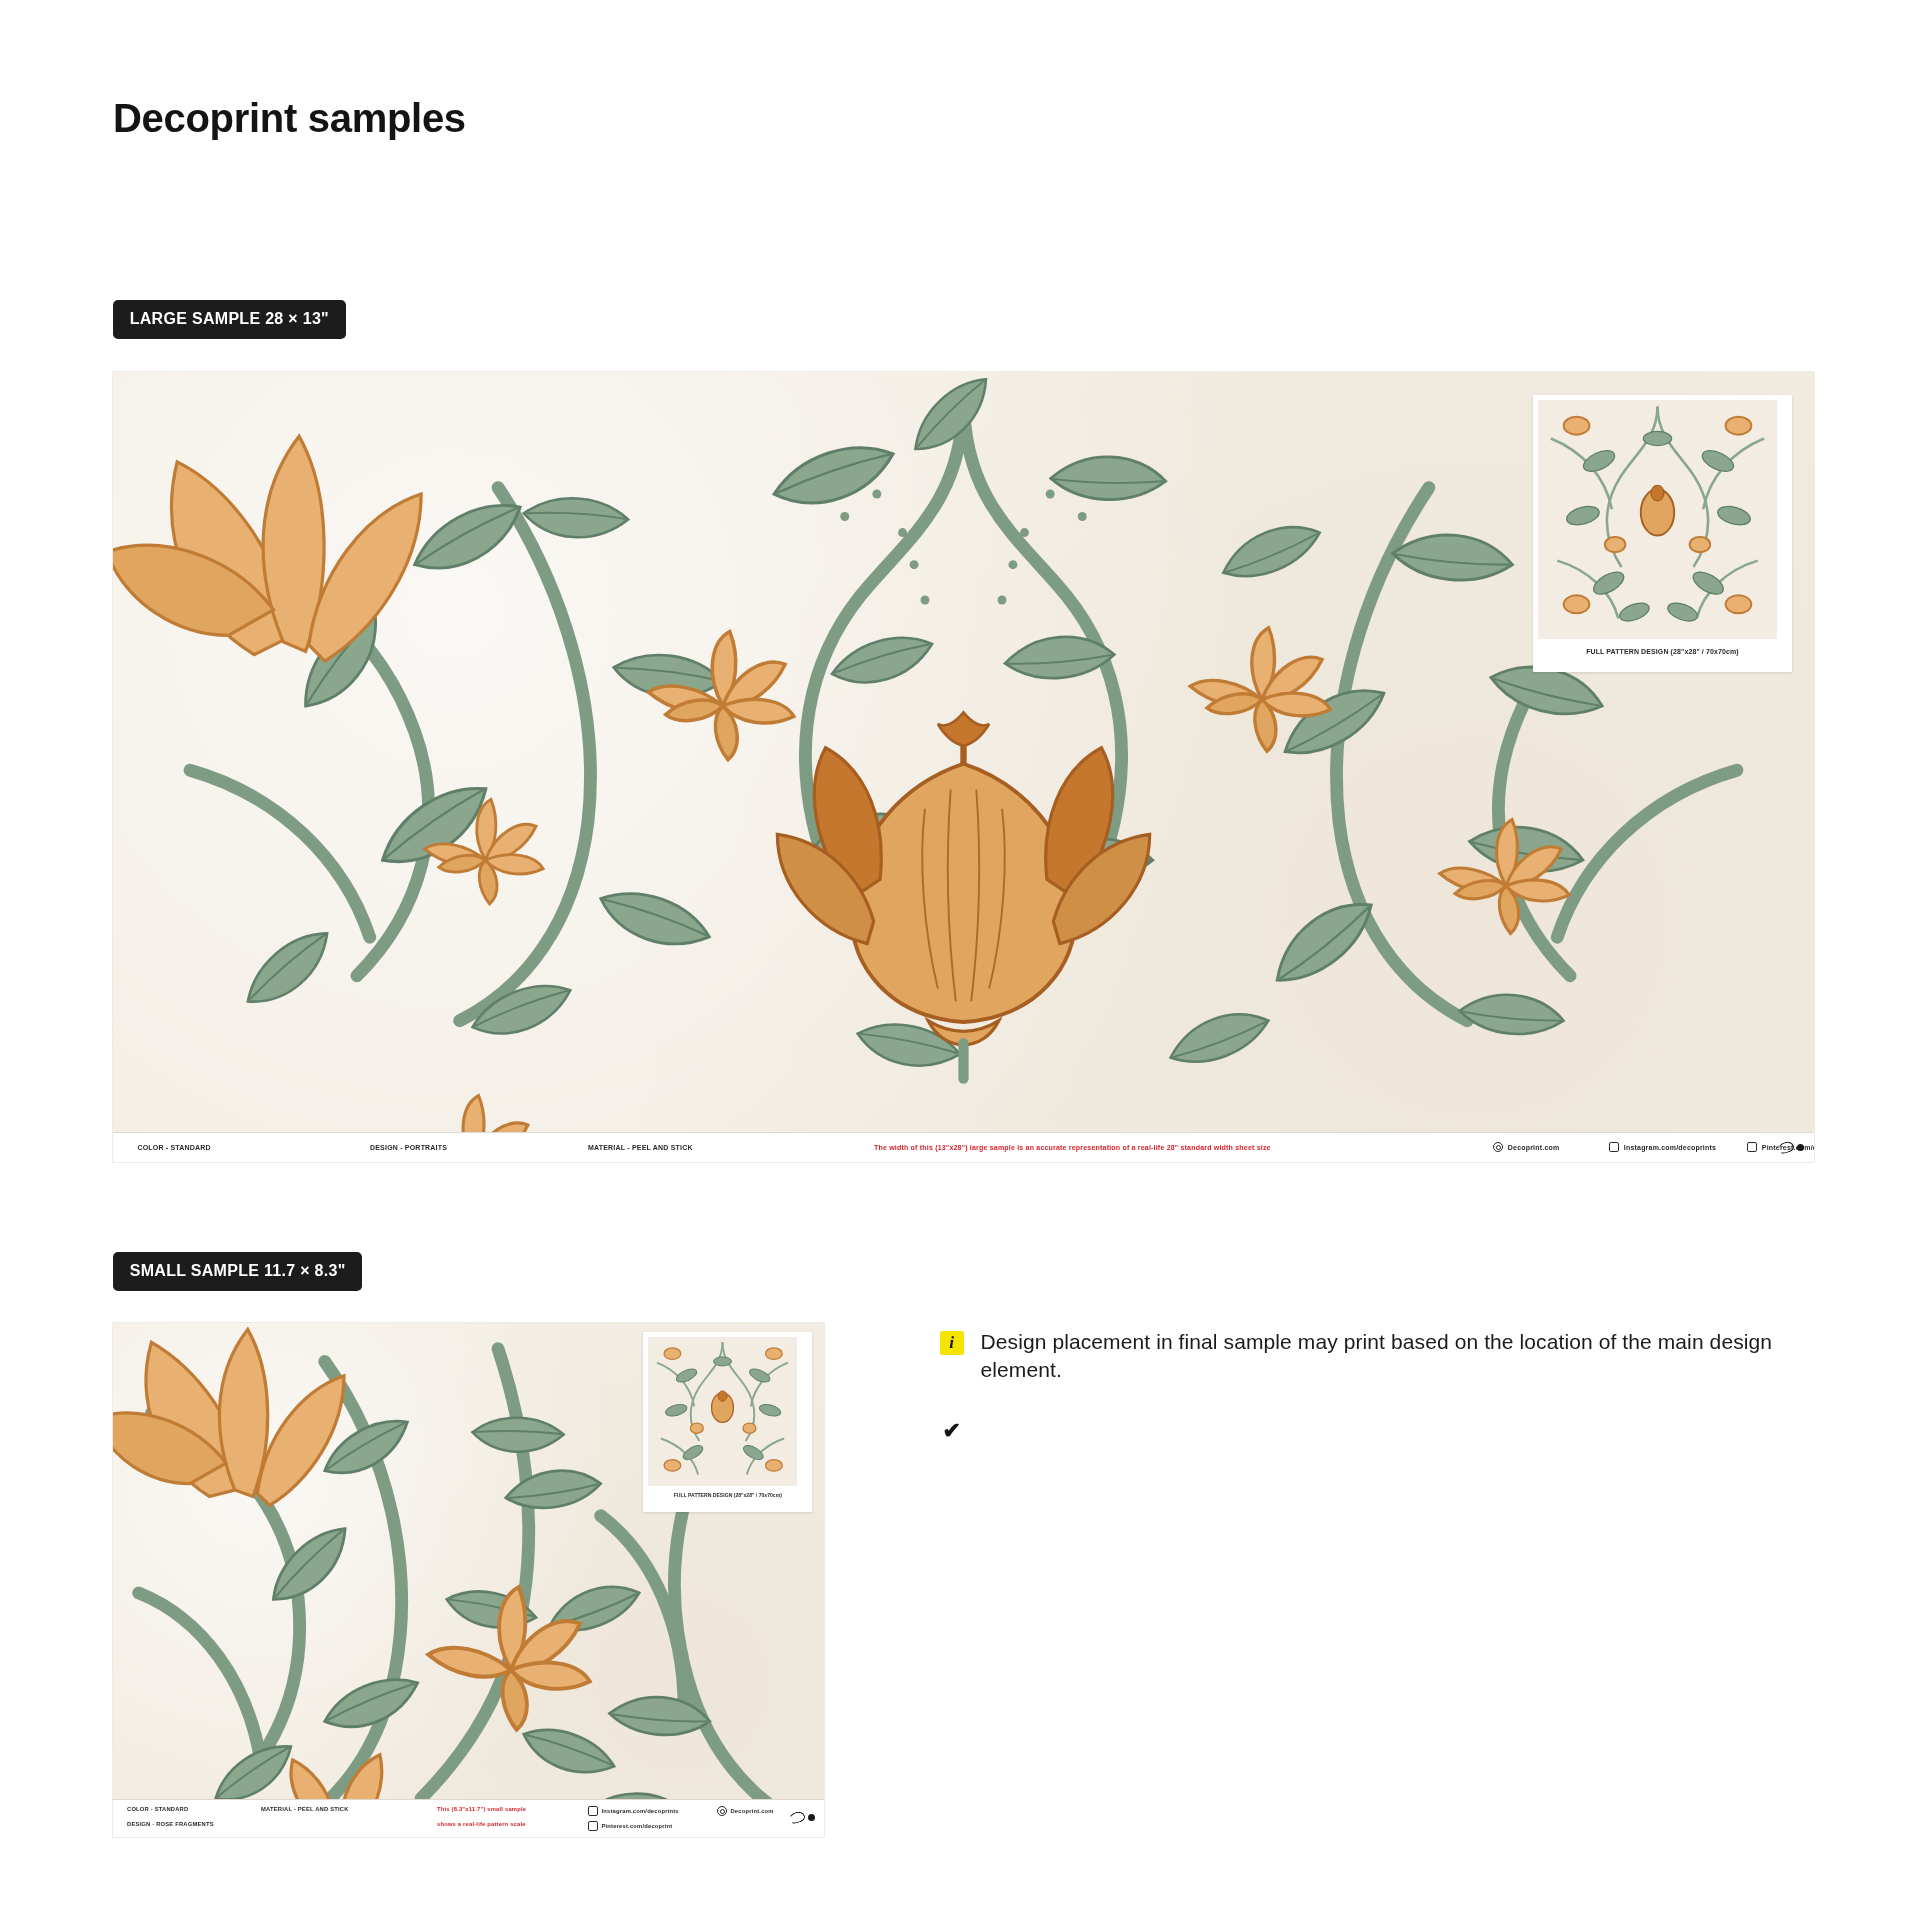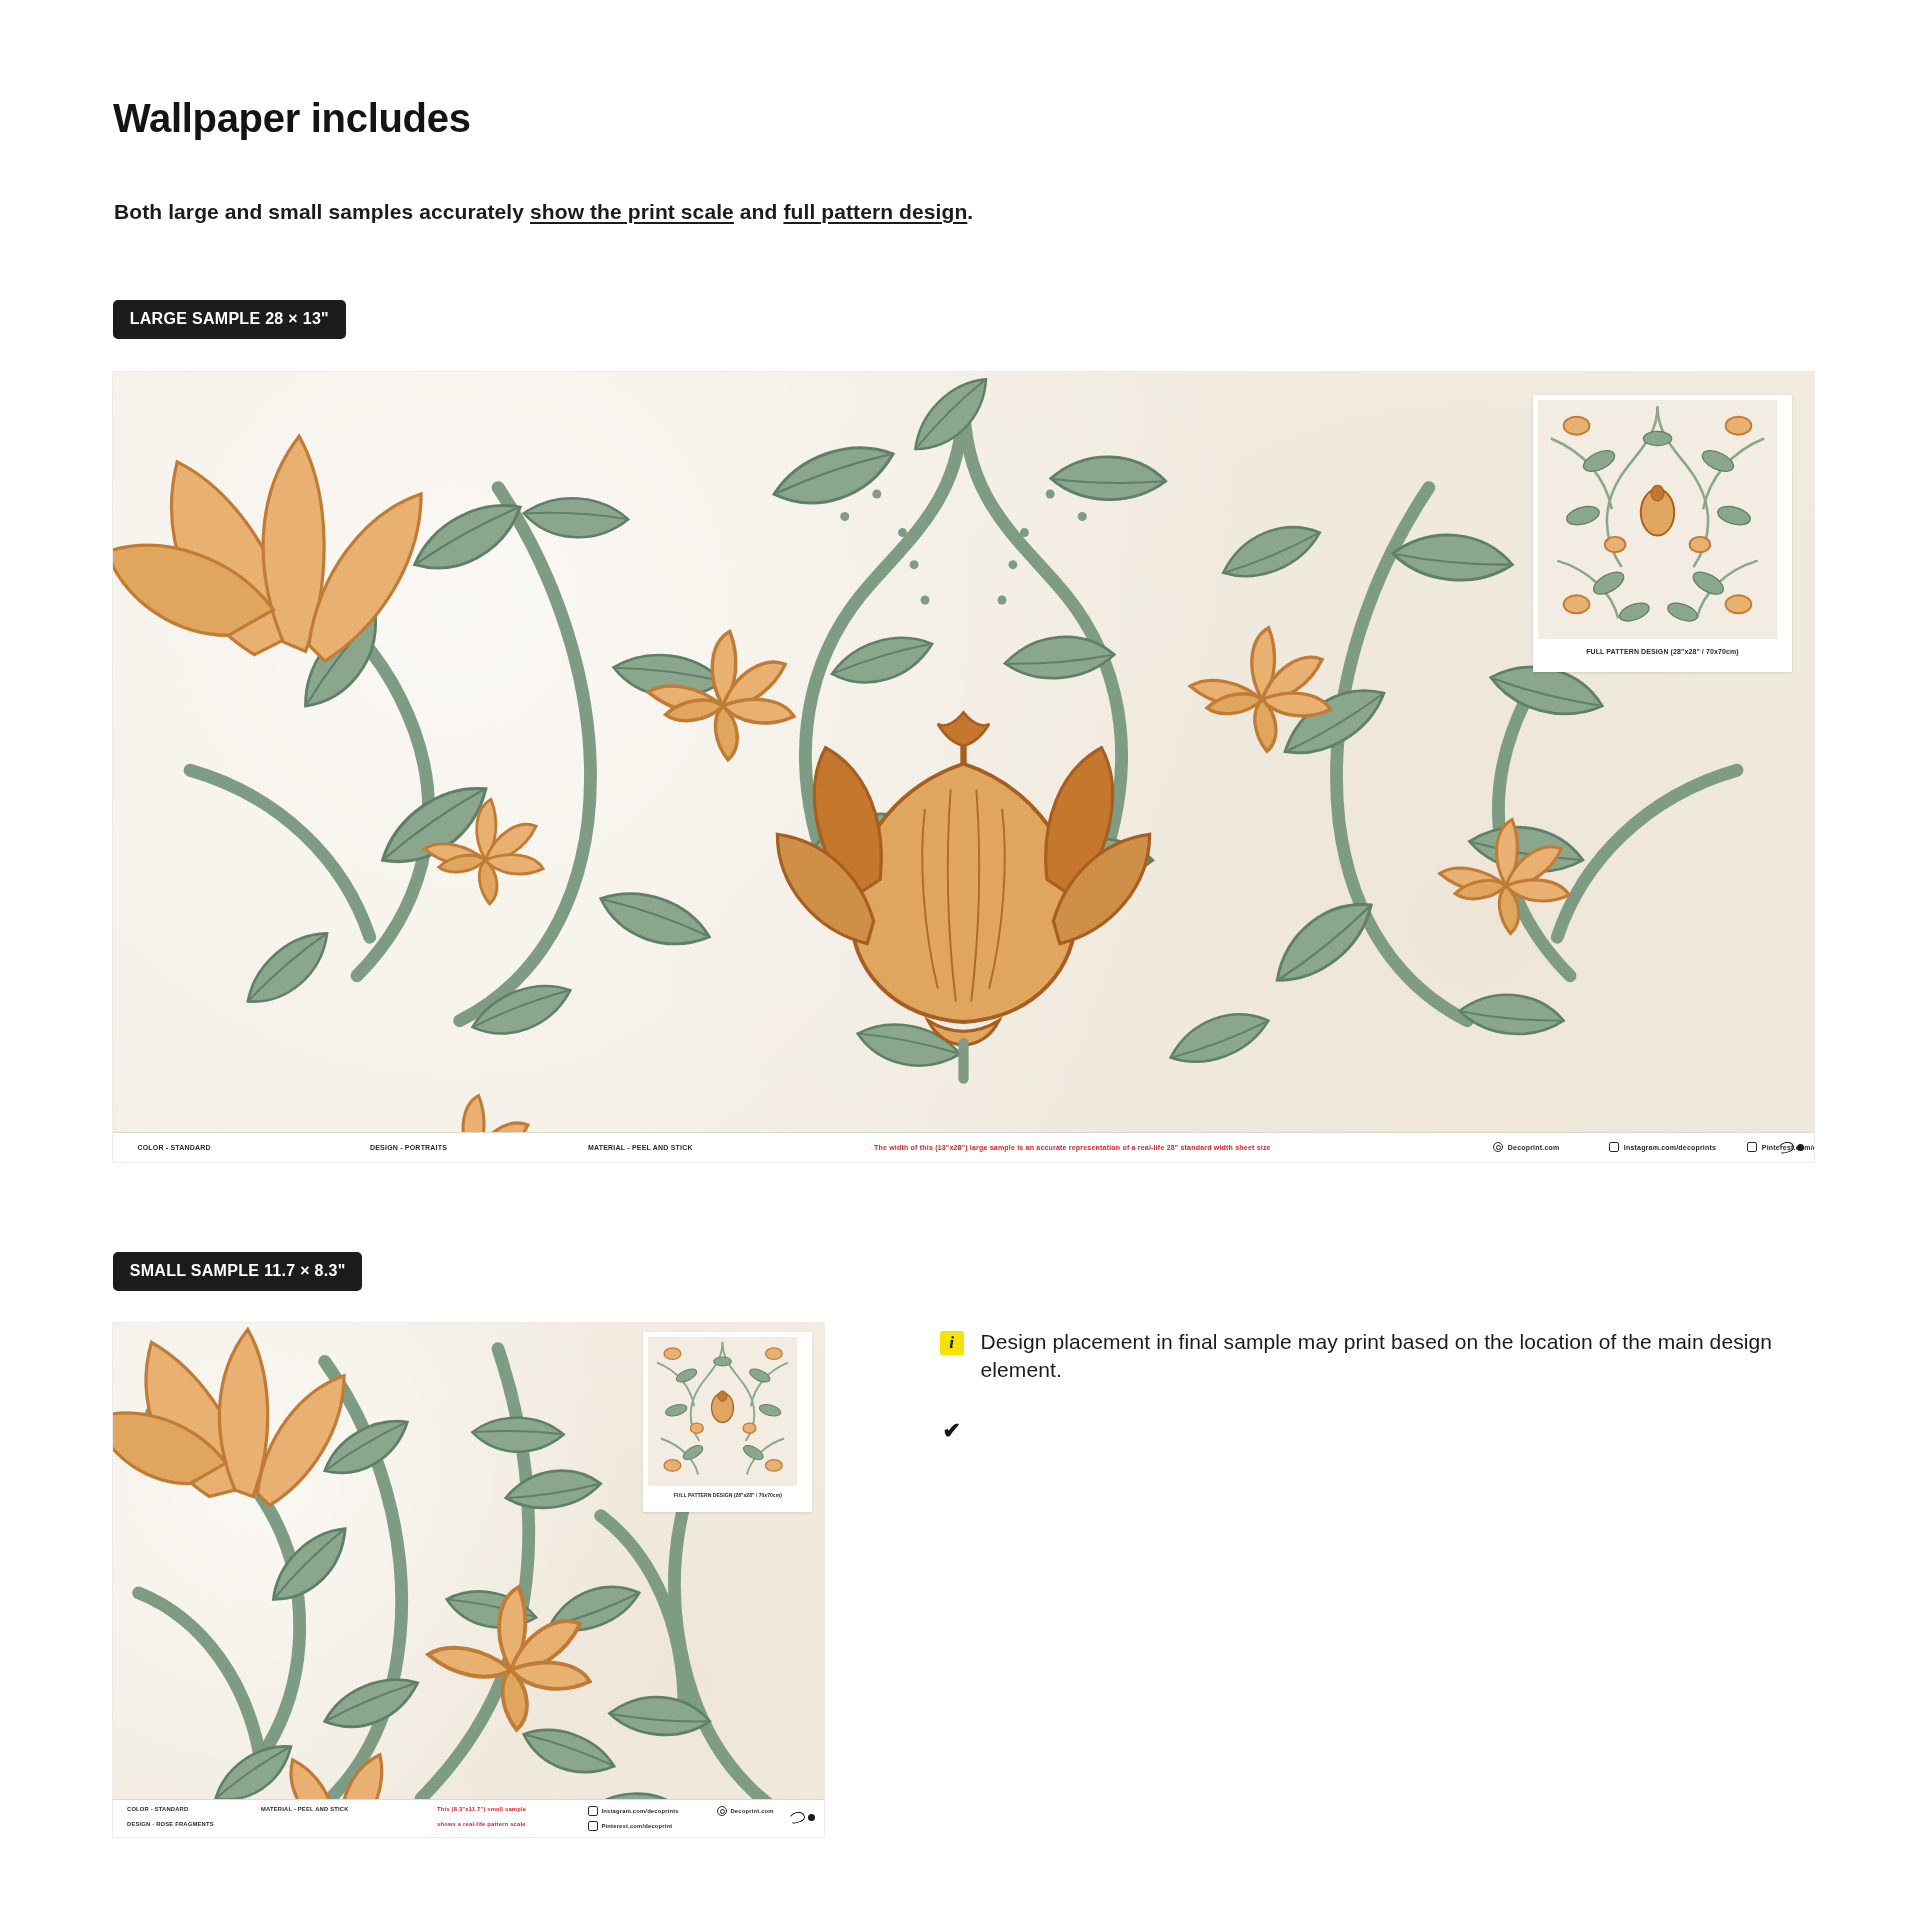--- a/index.html
+++ b/index.html
@@ -270,25 +270,22 @@
     line-height: 1.32;
     color: #1b1b1b;
     letter-spacing: 0.1px;
   }
 </style>
 </head>
 <body>
 
 <div class="page">
 
-  <div class="title">Wallpaper includes</div>
-
-  <div class="subtitle">
-    <span>Both large and small samples accurately </span><span class="u">show the print scale</span><span> and </span><span class="u">full pattern design</span><span>.</span>
-  </div>
+  <div class="title">Decoprint samples</div>
+
 
   <div class="badge" id="badge-large">LARGE SAMPLE 28 × 13"</div>
 
   <div class="sample" id="large-sample">
     <div class="pattern-bg"></div>
 
     <svg class="pattern-svg" viewBox="0 0 2650 1230" preserveAspectRatio="none">
       <defs>
         <g id="leafL">
           <path d="M0,0 C40,-46 110,-58 160,-30 C120,22 50,34 0,0 Z" fill="#8aa78e" stroke="#5f7f68" stroke-width="4"></path>

